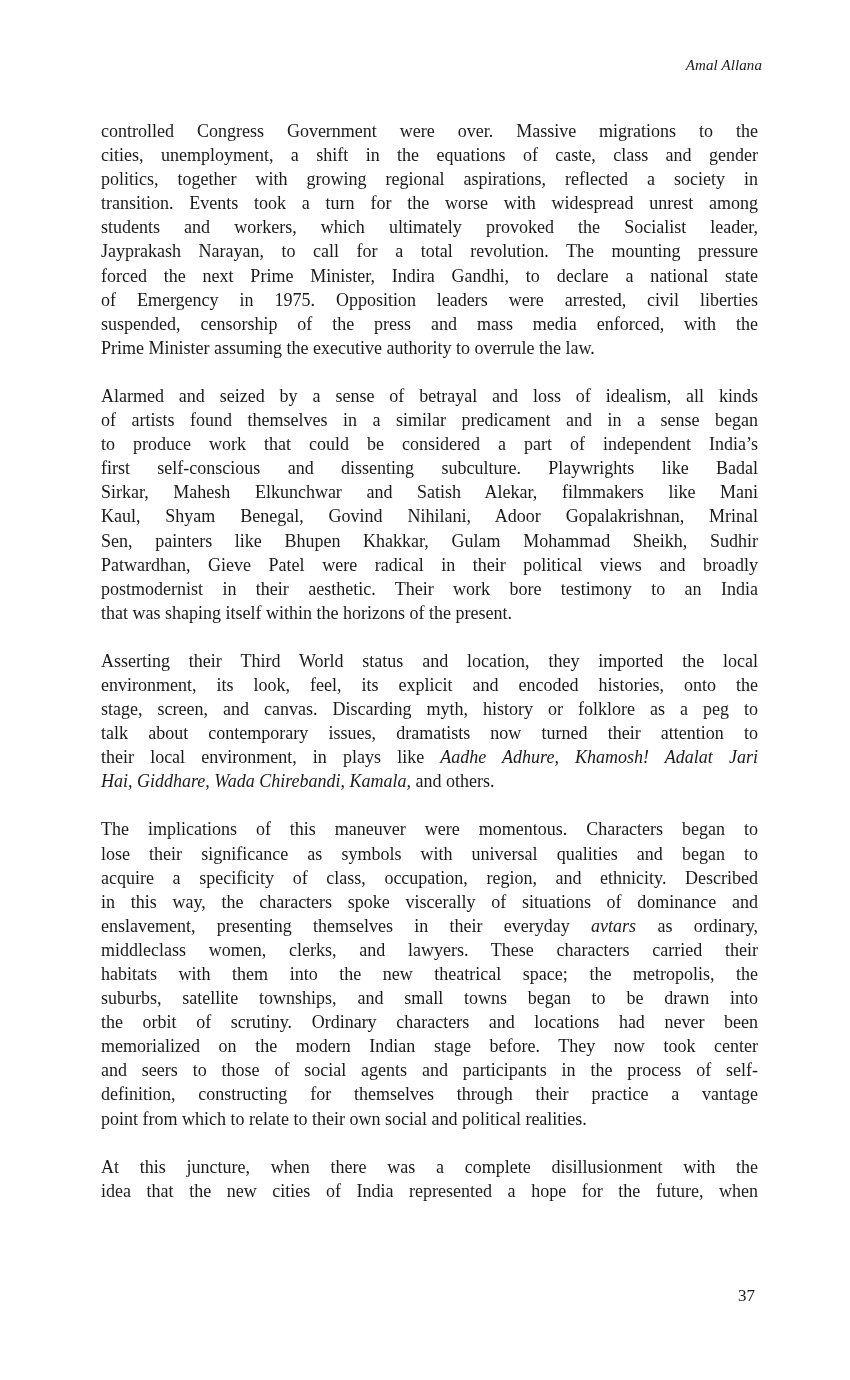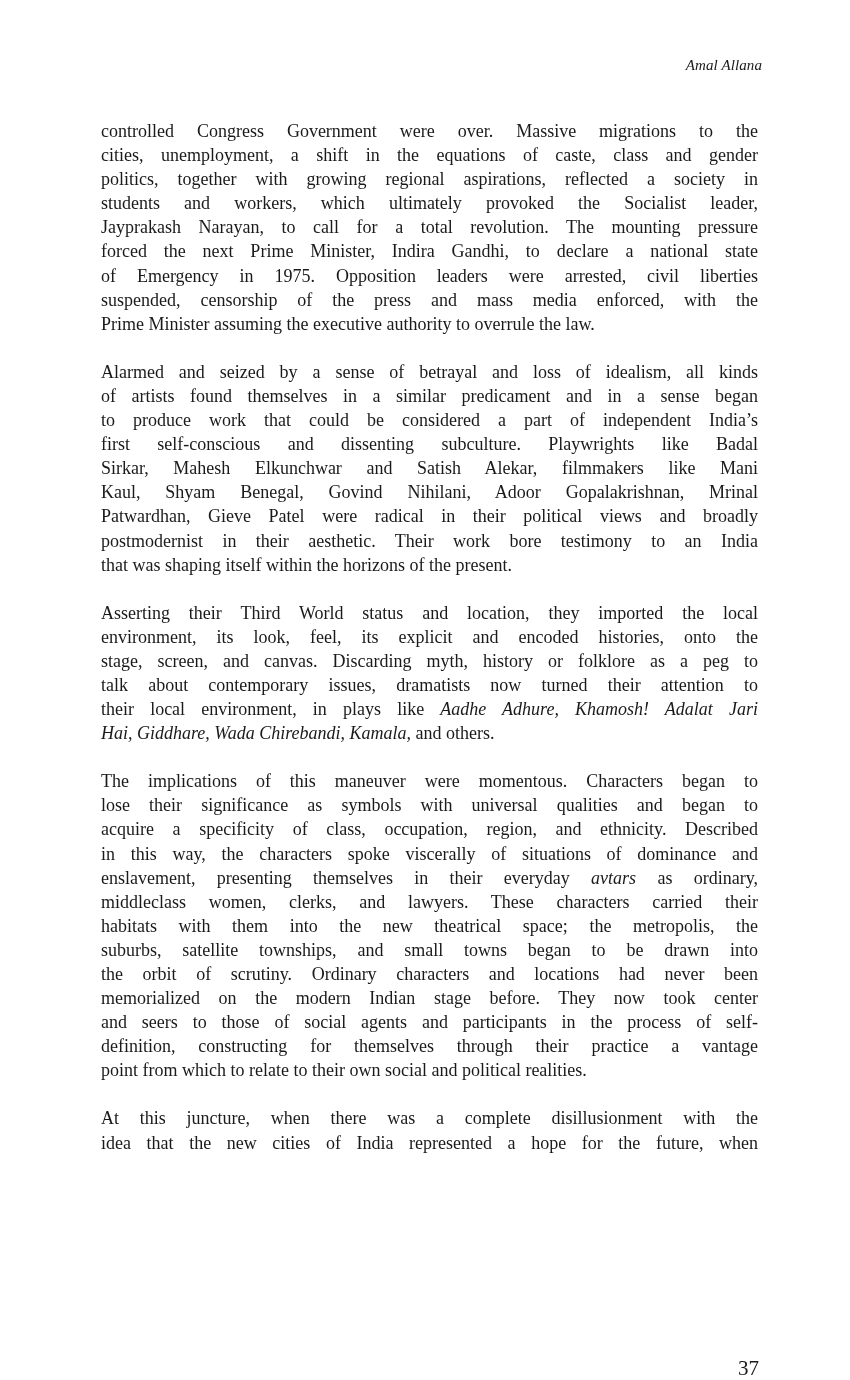--- a/index.html
+++ b/index.html
@@ -6,46 +6,48 @@
   body { width: 850px; height: 1380px; position: relative; overflow: hidden;
          font-family: "Liberation Serif", "DejaVu Serif", serif; color: #1a1a1a; }
   .running-head { position: absolute; top: 57px; right: 88px; font-style: italic;
                   font-size: 15px; letter-spacing: 0.1px; }
   .body-text { position: absolute; left: 101px; width: 657px; top: 119px; }
   .para { margin: 0 0 24px 0; }
   .line { display: block; height: 24.1px; line-height: 24.1px; font-size: 18px;
           text-align: justify; text-align-last: justify; white-space: nowrap;
           overflow: visible; }
   .line.last { text-align-last: left; }
-  .folio { position: absolute; top: 1356px; left: 738px; font-size: 21px; }
+  .folio { position: absolute; top: 1286px; left: 738px; font-size: 17px; }
 </style>
 </head>
 <body>
 
 <div>
   <div class="running-head">Amal Allana</div>
   <div class="body-text" id="body-text">
       <p class="para">
         <span class="line">controlled Congress Government were over. Massive migrations to the</span>
         <span class="line">cities, unemployment, a shift in the equations of caste, class and gender</span>
         <span class="line">politics, together with growing regional aspirations, reflected a society in</span>
+        <span class="line">transition. Events took a turn for the worse with widespread unrest among</span>
         <span class="line">students and workers, which ultimately provoked the Socialist leader,</span>
         <span class="line">Jayprakash Narayan, to call for a total revolution. The mounting pressure</span>
         <span class="line">forced the next Prime Minister, Indira Gandhi, to declare a national state</span>
         <span class="line">of Emergency in 1975. Opposition leaders were arrested, civil liberties</span>
         <span class="line">suspended, censorship of the press and mass media enforced, with the</span>
         <span class="line last">Prime Minister assuming the executive authority to overrule the law.</span>
       </p>
       <p class="para">
         <span class="line">Alarmed and seized by a sense of betrayal and loss of idealism, all kinds</span>
         <span class="line">of artists found themselves in a similar predicament and in a sense began</span>
         <span class="line">to produce work that could be considered a part of independent India’s</span>
         <span class="line">first self-conscious and dissenting subculture. Playwrights like Badal</span>
         <span class="line">Sirkar, Mahesh Elkunchwar and Satish Alekar, filmmakers like Mani</span>
         <span class="line">Kaul, Shyam Benegal, Govind Nihilani, Adoor Gopalakrishnan, Mrinal</span>
+        <span class="line">Sen, painters like Bhupen Khakkar, Gulam Mohammad Sheikh, Sudhir</span>
         <span class="line">Patwardhan, Gieve Patel were radical in their political views and broadly</span>
         <span class="line">postmodernist in their aesthetic. Their work bore testimony to an India</span>
         <span class="line last">that was shaping itself within the horizons of the present.</span>
       </p>
       <p class="para">
         <span class="line">Asserting their Third World status and location, they imported the local</span>
         <span class="line">environment, its look, feel, its explicit and encoded histories, onto the</span>
         <span class="line">stage, screen, and canvas. Discarding myth, history or folklore as a peg to</span>
         <span class="line">talk about contemporary issues, dramatists now turned their attention to</span>
         <span class="line"><i style="font-style: normal;">their local environment, in plays like </i><i style="font-style: italic;">Aadhe Adhure, Khamosh! Adalat Jari</i></span>

